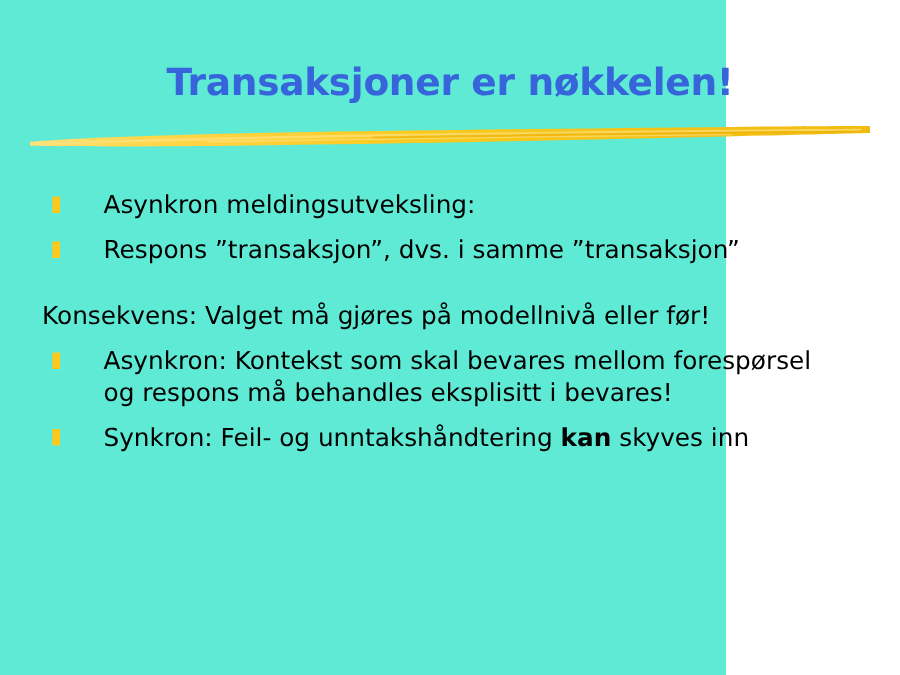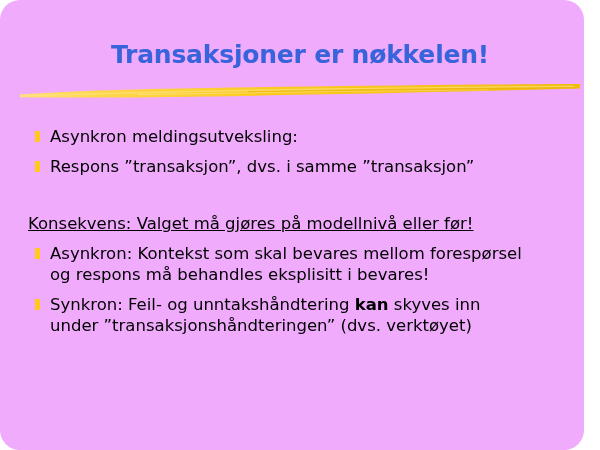--- a/index.html
+++ b/index.html
@@ -10,24 +10,23 @@
     width: 600px;
     height: 450px;
     background: #ffffff;
     font-family: "DejaVu Sans", sans-serif;
     overflow: hidden;
     position: relative;
   }
   #slide {
     position: absolute;
     left: 0; top: 0;
-    width: 584px;
+    width: 484px;
     height: 450px;
-    background: #f0abfc;
-    border-radius: 20px;
+    background: #5eead4;
   }
 
   
   #title-block {
     position: absolute;
     left: 0;
     top: 40px;
     width: 600px;
     text-align: center;
   }
@@ -53,21 +52,21 @@
 
   
   #body-block {
     position: absolute;
     left: 0;
     top: 126px;
     width: 600px;
   }
   .para {
     position: relative;
-    padding-left: 50px;
+    padding-left: 69px;
     margin: 0;
     font-size: 16.5px;
     line-height: 21.5px;
     color: #000000;
     font-family: "DejaVu Sans", sans-serif;
   }
   .para .line {
     white-space: nowrap;
   }
   .bullet-mark {
@@ -78,22 +77,21 @@
     height: 11px;
     background: #ffc91b;
   }
   .para.nobullet {
     padding-left: 28px;
   }
   .gap-before {
     margin-top: 8px;
   }
   .gap-large {
-    margin-top: 36px;
-    text-decoration: underline;
+    margin-top: 23px;
   }
   b.strong {
     font-weight: bold;
   }
 
   
   #footer {
     position: absolute;
     left: 0;
     top: 400px;
@@ -149,21 +147,20 @@
 
     <div class="para gap-before">
       <span class="bullet-mark"></span>
       <div class="line">Asynkron: Kontekst som skal bevares mellom forespørsel</div>
       <div class="line">og respons må behandles eksplisitt i bevares!</div>
     </div>
 
     <div class="para gap-before">
       <span class="bullet-mark"></span>
       <div class="line"><span>Synkron:  Feil- og unntakshåndtering </span><b class="strong">kan</b><span> skyves inn</span></div>
-      <div class="line"><span>under ”transaksjonshåndteringen” (dvs. verktøyet)</span></div>
     </div>
 
   </div>
 
   <div id="footer">
 
     
 
     
 

